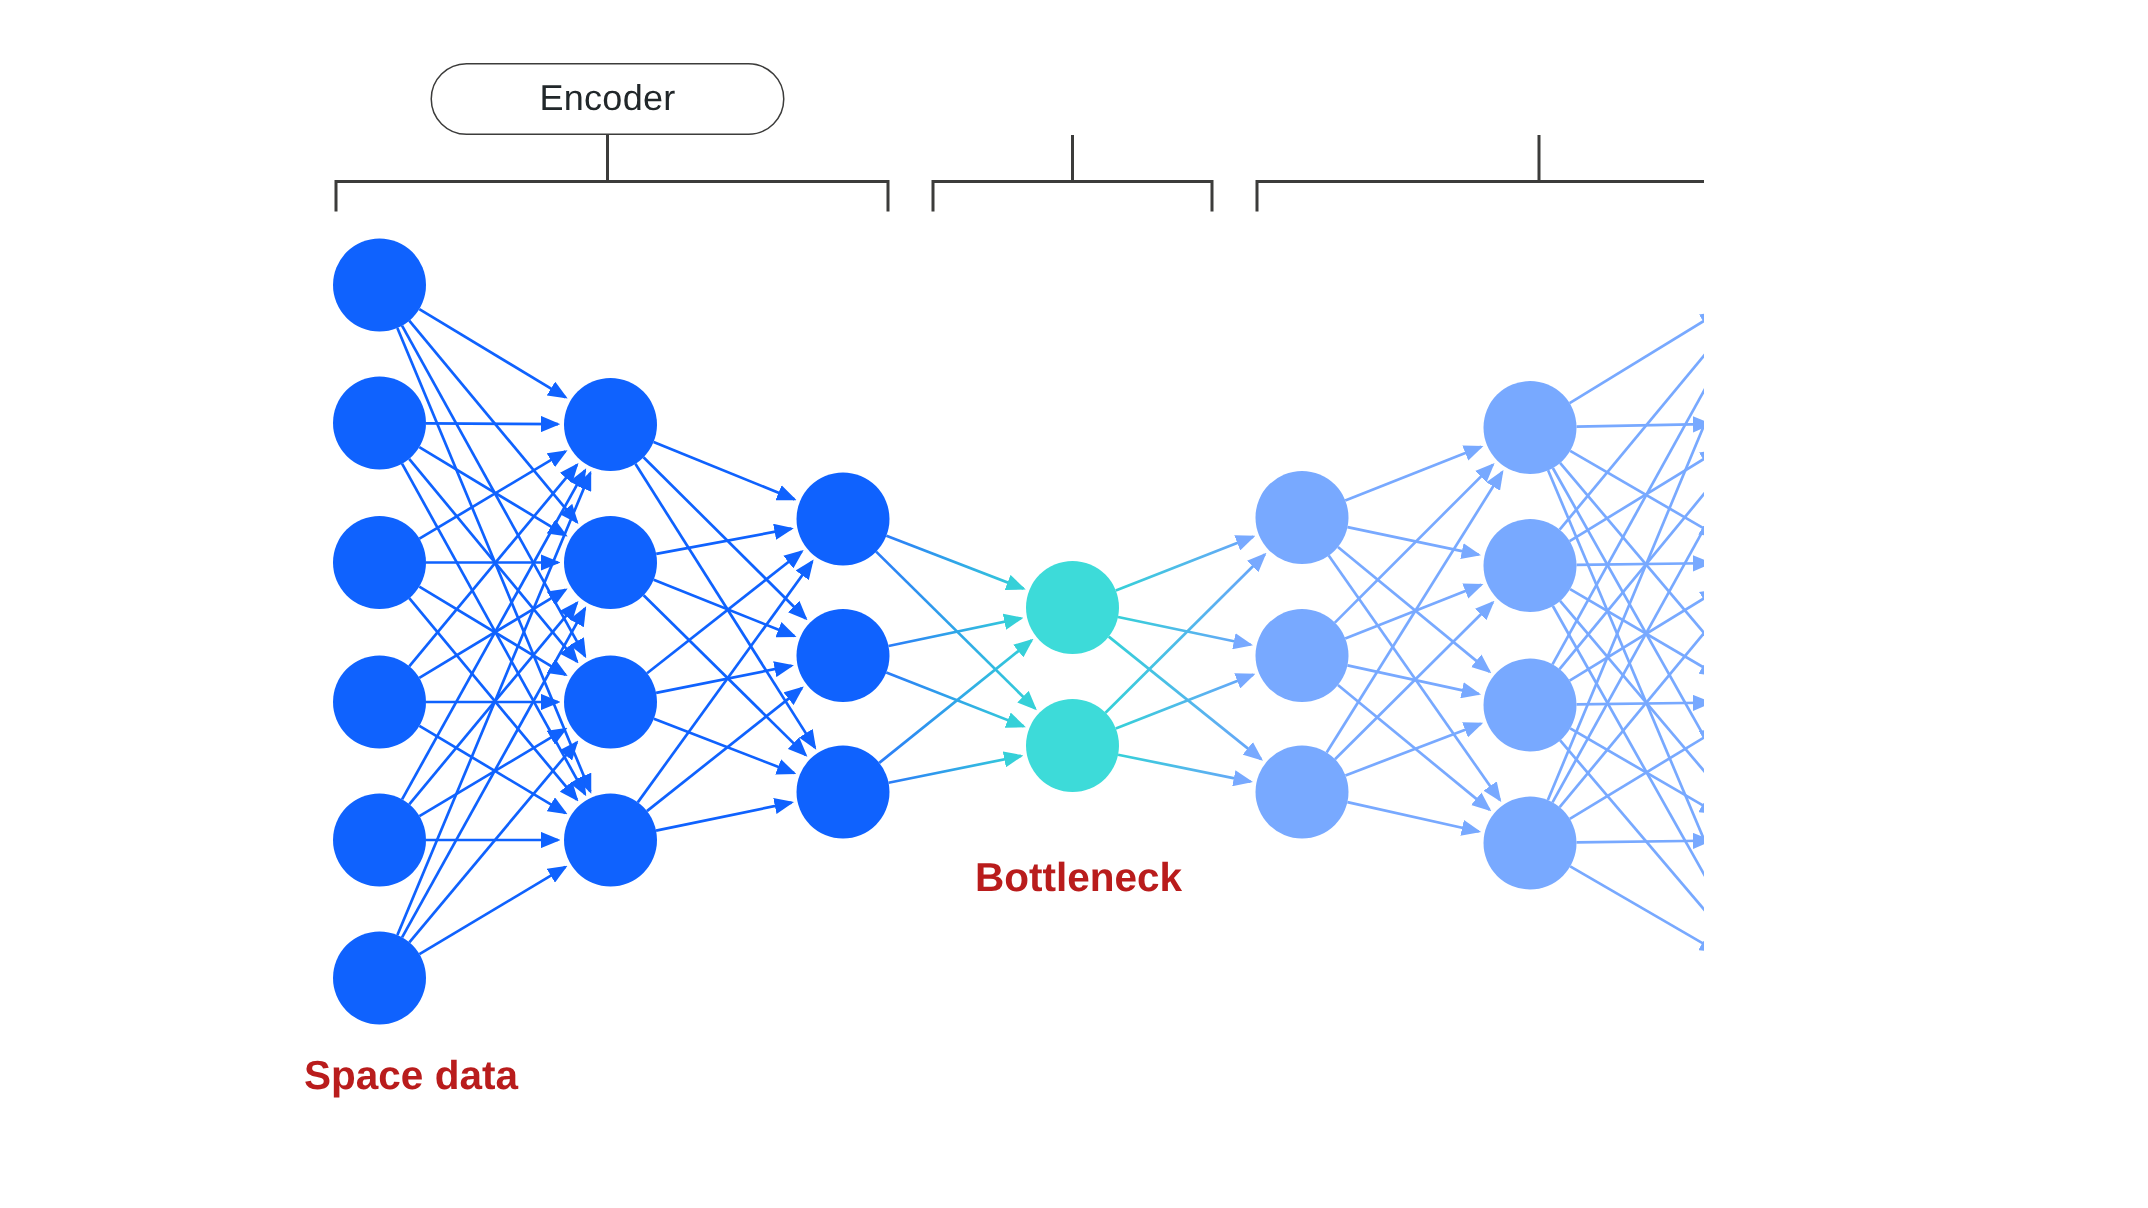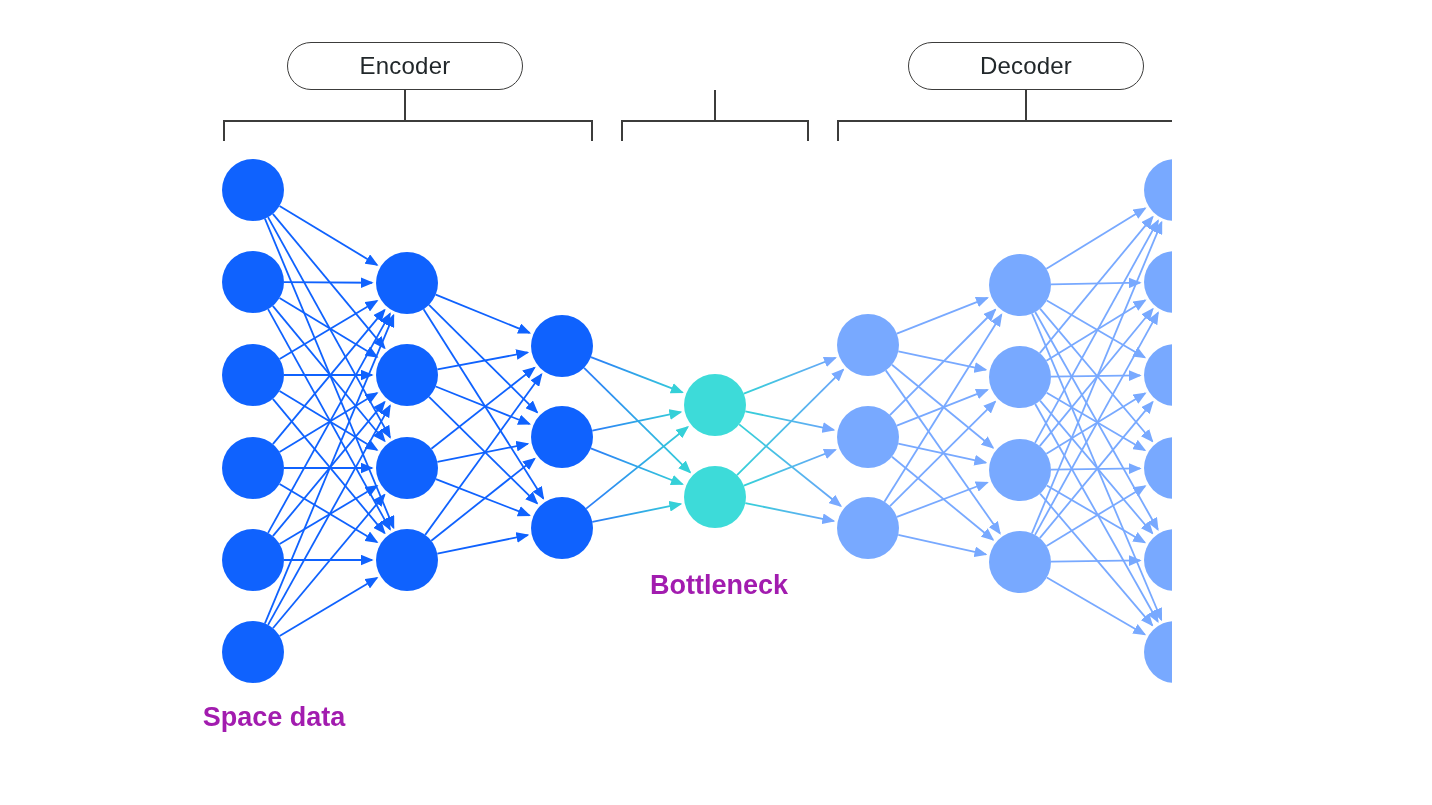--- a/index.html
+++ b/index.html
@@ -1,33 +1,33 @@
 <!DOCTYPE html>
 <html><head>
 <meta charset="utf-8">
 <style>
   html,body{margin:0;padding:0;background:#ffffff;}
   .stage{
     position:relative;width:1136px;height:805px;background:#ffffff;
-    font-family:"Liberation Sans",sans-serif;overflow:hidden;padding-left:36px;
+    font-family:"Liberation Sans",sans-serif;overflow:hidden;
   }
   svg.net{position:absolute;left:0;top:0;}
   .pill{
     position:absolute;box-sizing:border-box;background:#ffffff;
     border:1.5px solid #3c3c3b;border-radius:26px;
     display:flex;align-items:center;justify-content:center;
     font-size:24px;font-weight:500;color:#21272a;letter-spacing:.2px;
     z-index:2;
   }
   #pill-encoder{left:287px;top:42px;width:236px;height:48px;}
   #pill-latent{left:593px;top:42px;width:244px;height:48px;}
   #pill-decoder{left:908px;top:42px;width:236px;height:48px;}
   .caption{
     position:absolute;transform:translate(-50%,-50%);text-align:center;
-    font-size:27px;font-weight:600;color:#a21caf;line-height:34px;
+    font-size:27px;font-weight:600;color:#b91c1c;line-height:34px;
     white-space:nowrap;z-index:2;
   }
   #cap-input{left:274px;top:717px;}
   #cap-bottleneck{left:719px;top:585px;}
   #cap-reconstructed{left:1178px;top:732px;}
 </style>
 </head>
 <body>
 
 <div class="stage">
@@ -216,23 +216,20 @@
         <circle cx="1175" cy="375" r="31" fill="#78a9ff"></circle>
         <circle cx="1175" cy="468" r="31" fill="#78a9ff"></circle>
         <circle cx="1175" cy="560" r="31" fill="#78a9ff"></circle>
         <circle cx="1175" cy="652" r="31" fill="#78a9ff"></circle>
       </g>
   </svg>
 
   <div class="pill" id="pill-encoder">
     <span>Encoder</span>
   </div>
-  <div class="pill" id="pill-decoder">
-    <span>Decoder</span>
-  </div>
 
   <div class="caption" id="cap-input">
     <div>Space data</div>
   </div>
   <div class="caption" id="cap-bottleneck">
     <div>Bottleneck</div>
   </div>
   <div class="caption" id="cap-reconstructed">
   </div>
 </div>

